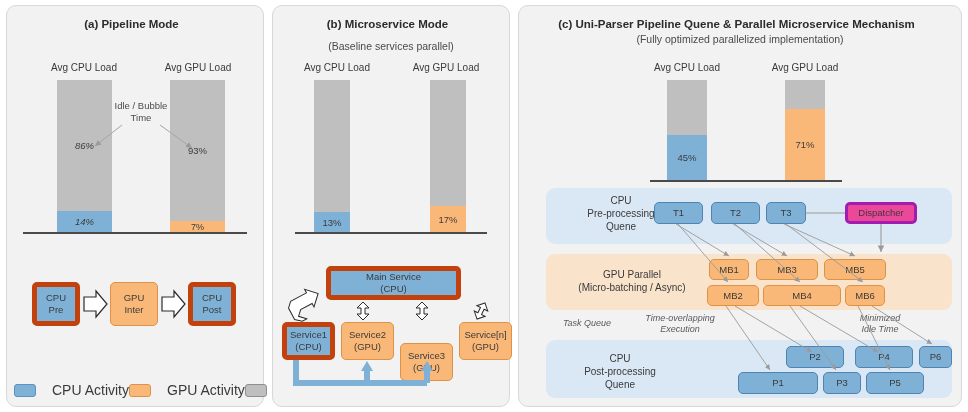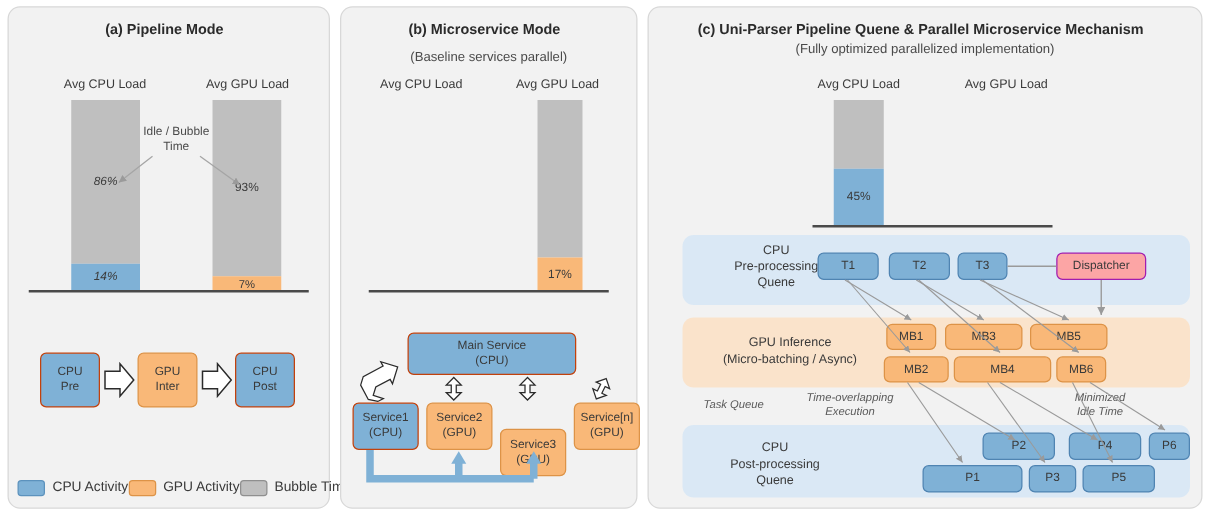--- a/index.html
+++ b/index.html
@@ -20,35 +20,35 @@
   .seg-blue{background:#7fb1d6;}
   .seg-orange{background:#f9b878;}
   .seg{position:absolute;left:0;right:0;display:flex;align-items:center;justify-content:center;font-size:9.5px;color:#3b3b3b;}
   .baseline{position:absolute;height:1.5px;background:#4a4a4a;}
 
   .note{position:absolute;font-size:9.5px;color:#4a4a4a;text-align:center;line-height:1.25;white-space:nowrap;}
   .inote{position:absolute;font-size:9px;color:#5a5a5a;font-style:italic;text-align:center;line-height:1.25;white-space:nowrap;}
 
   .box{position:absolute;box-sizing:border-box;border-radius:5px;display:flex;flex-direction:column;
        align-items:center;justify-content:center;font-size:9.5px;line-height:1.25;color:#3a3a3a;text-align:center;}
-  .box.blue{background:#7fb1d6;border:1px solid #c2410c;}
+  .box.blue{background:#7fb1d6;border:5px solid #c2410c;}
   .box.orange{background:#f9b878;border:1px solid #dd9347;}
-  .box.grey{background:#fca5a5;border:1px solid #a21caf;}
+  .box.grey{background:#ec4899;border:3px solid #a21caf;}
   .box.blue2{background:#7fb1d6;border:1px solid #4f84b2;}
 
   .region{position:absolute;box-sizing:border-box;border-radius:9px;}
   .region.blue{background:#dae8f5;}
   .region.orange{background:#fae3cb;}
   .rlabel{position:absolute;font-size:10px;color:#3a3a3a;text-align:center;line-height:1.3;white-space:nowrap;}
 
   svg.ov{position:absolute;left:0;top:0;width:968px;height:412px;pointer-events:none;overflow:visible;}
 
   .legend{position:absolute;left:14px;top:378px;width:242px;height:24px;display:flex;align-items:center;
           justify-content:space-around;background:#f2f2f2;}
-  .lgitem{display:flex;align-items:center;gap:6px;font-size:11px;color:#3a3a3a;white-space:nowrap;justify-content:flex-end;}
+  .lgitem{display:flex;align-items:center;gap:16px;font-size:14px;color:#3a3a3a;white-space:nowrap;justify-content:flex-end;}
   .swatch{width:22px;height:13px;border-radius:3px;box-sizing:border-box;}
   .sw-blue{background:#7fb1d6;border:1px solid #5c92bd;}
   .sw-orange{background:#f9b878;border:1px solid #dd9347;}
   .sw-grey{background:#bfbfbf;border:1px solid #8f8f8f;}
 </style>
 </head>
 <body>
 
 <div id="root">
 
@@ -103,20 +103,24 @@
   </div>
 
   <div class="panel" id="panel-b">
     <div class="ptitle" style="top:12px;">(b) Microservice Mode</div>
     <div class="psub" style="top:34px;">(Baseline services parallel)</div>
   </div>
 
   <div class="barlabel" style="left:287px;top:62px;width:100px;">Avg CPU Load</div>
   <div class="barlabel" style="left:396px;top:62px;width:100px;">Avg GPU Load</div>
 
+  <div class="bar" style="left:314px;top:80px;width:36px;height:152px;">
+    <div class="seg seg-grey" style="top:0;height:132.2px;"></div>
+    <div class="seg seg-blue" style="bottom:0;height:19.8px;">13%</div>
+  </div>
   <div class="bar" style="left:430px;top:80px;width:36px;height:152px;">
     <div class="seg seg-grey" style="top:0;height:126.2px;"></div>
     <div class="seg seg-orange" style="bottom:0;height:25.8px;">17%</div>
   </div>
   <div class="baseline" style="left:295px;top:232px;width:192px;"></div>
 
   <div class="box blue" style="left:326px;top:266px;width:135px;height:34px;">
     <span>Main Service</span>
     <span>(CPU)</span>
   </div>
@@ -142,37 +146,41 @@
     <div class="ptitle" style="top:12px;">(c) Uni-Parser Pipeline Quene &amp; Parallel Microservice Mechanism</div>
     <div class="psub" style="top:27px;">(Fully optimized parallelized implementation)</div>
   </div>
 
   <div class="barlabel" style="left:637px;top:62px;width:100px;">Avg CPU Load</div>
   <div class="barlabel" style="left:755px;top:62px;width:100px;">Avg GPU Load</div>
 
   <div class="bar" style="left:667px;top:80px;width:40px;height:100px;">
     <div class="seg seg-grey" style="top:0;height:55px;"></div>
     <div class="seg seg-blue" style="bottom:0;height:45px;">45%</div>
+  </div>
+  <div class="bar" style="left:785px;top:80px;width:40px;height:100px;">
+    <div class="seg seg-grey" style="top:0;height:29px;"></div>
+    <div class="seg seg-orange" style="bottom:0;height:71px;">71%</div>
   </div>
   <div class="baseline" style="left:650px;top:180px;width:192px;"></div>
 
   <div class="region blue" style="left:546px;top:188px;width:406px;height:56px;"></div>
   <div class="rlabel" style="left:556px;top:194px;width:130px;">
     <span>CPU</span><br>
     <span>Pre-processing</span><br>
     <span>Quene</span>
   </div>
   <div class="box blue2" style="left:654px;top:202px;width:49px;height:22px;">T1</div>
   <div class="box blue2" style="left:711px;top:202px;width:49px;height:22px;">T2</div>
   <div class="box blue2" style="left:766px;top:202px;width:40px;height:22px;">T3</div>
   <div class="box grey" style="left:845px;top:202px;width:72px;height:22px;">Dispatcher</div>
 
   <div class="region orange" style="left:546px;top:254px;width:406px;height:56px;"></div>
   <div class="rlabel" style="left:552px;top:268px;width:160px;">
-    <span>GPU Inference</span><br>
+    <span>GPU Parallel</span><br>
     <span>(Micro-batching / Async)</span>
   </div>
   <div class="box orange" style="left:709px;top:259px;width:40px;height:21px;">MB1</div>
   <div class="box orange" style="left:756px;top:259px;width:62px;height:21px;">MB3</div>
   <div class="box orange" style="left:824px;top:259px;width:62px;height:21px;">MB5</div>
   <div class="box orange" style="left:707px;top:285px;width:52px;height:21px;">MB2</div>
   <div class="box orange" style="left:763px;top:285px;width:78px;height:21px;">MB4</div>
   <div class="box orange" style="left:845px;top:285px;width:40px;height:21px;">MB6</div>
 
   <div class="inote" style="left:552px;top:318px;width:70px;">Task Queue</div>

